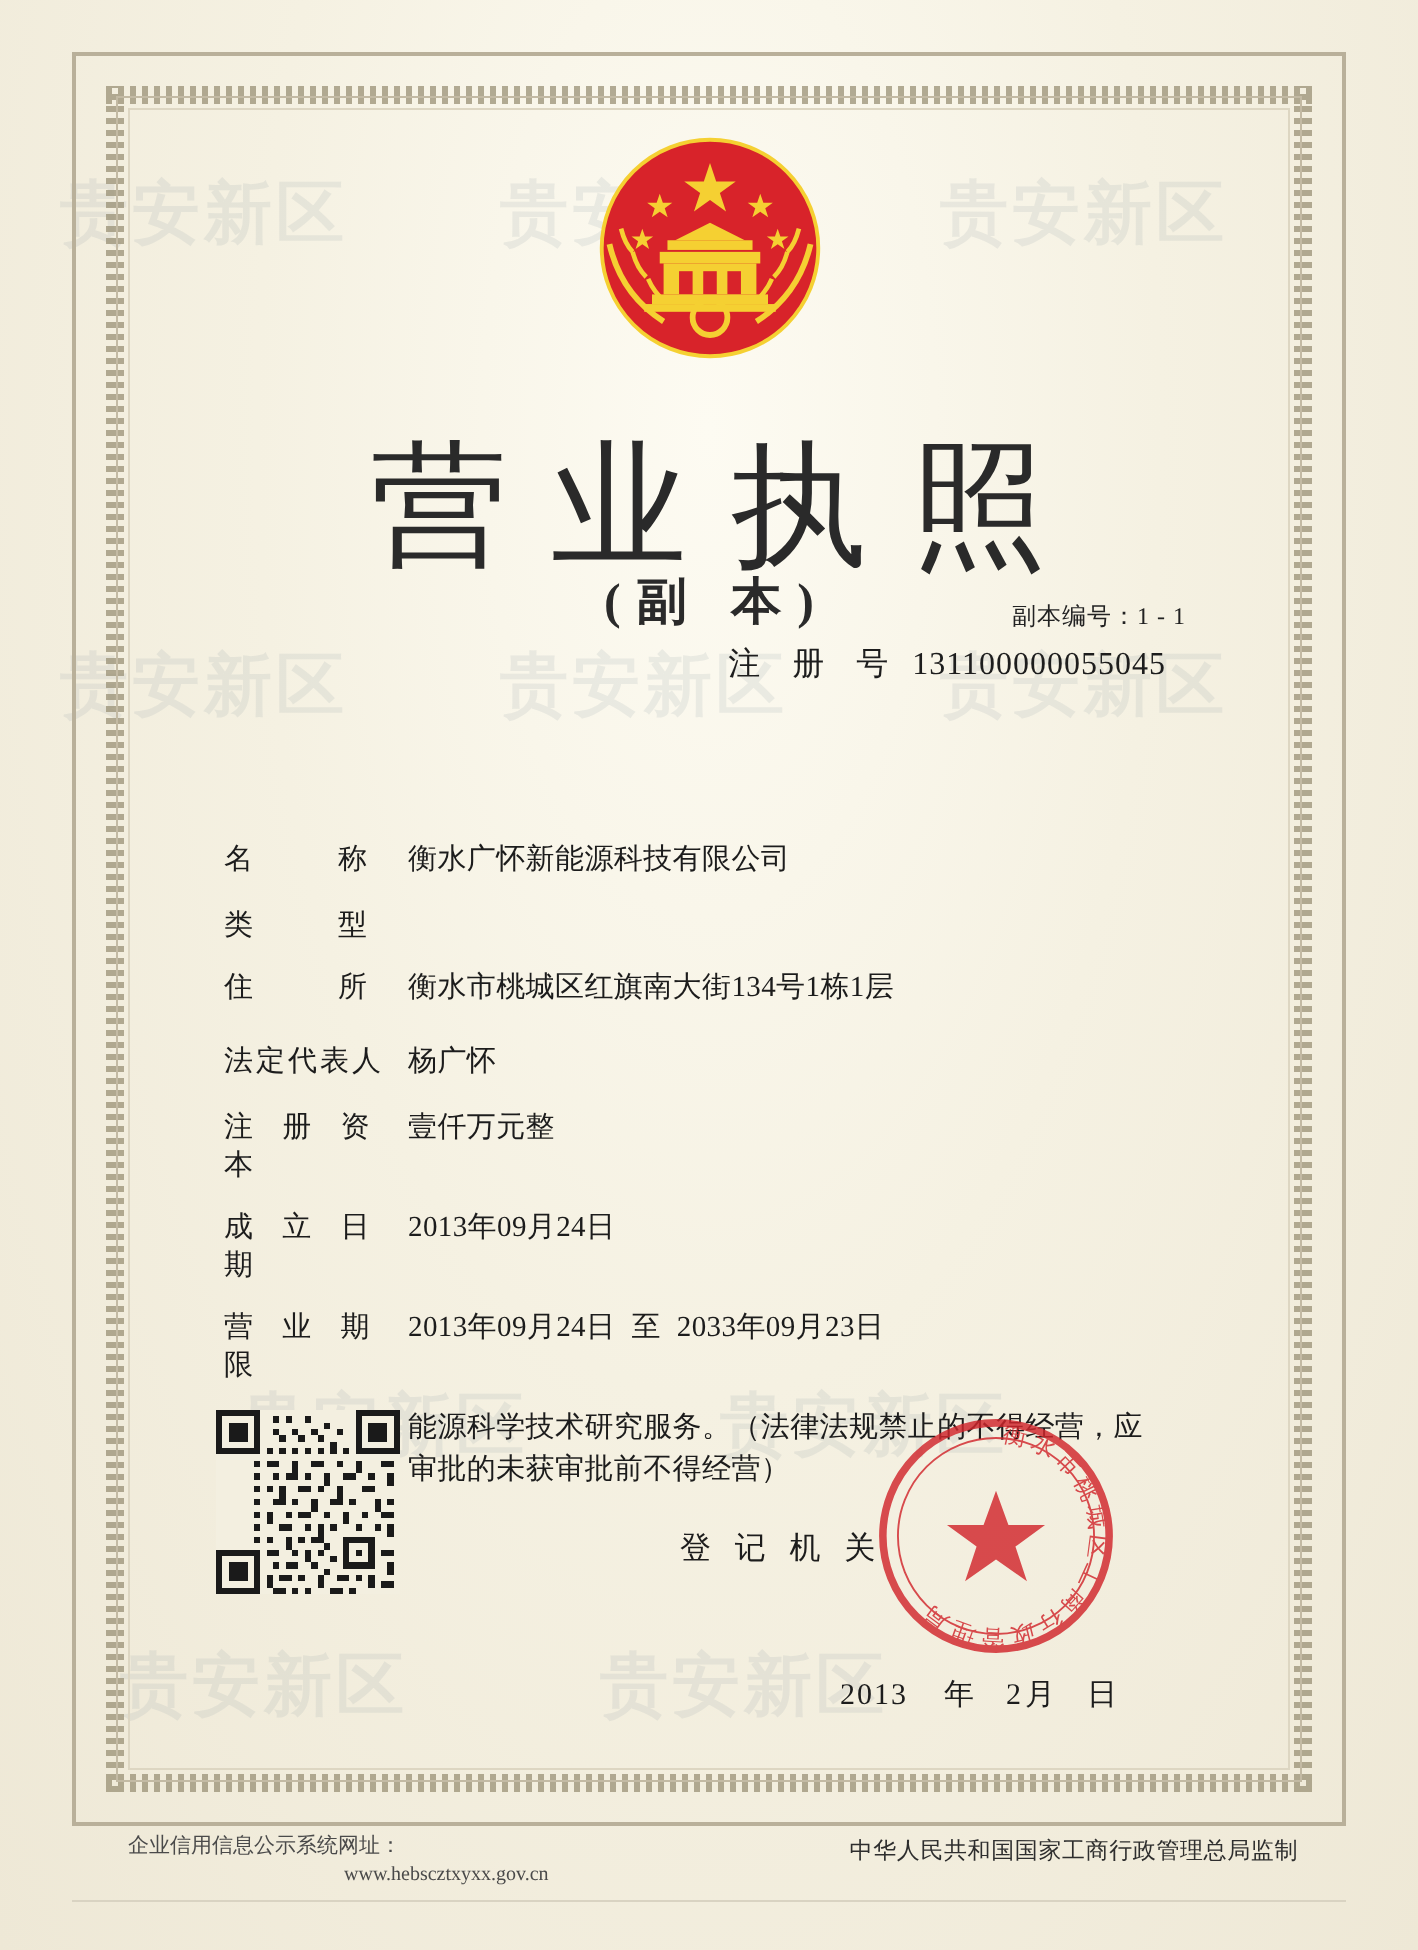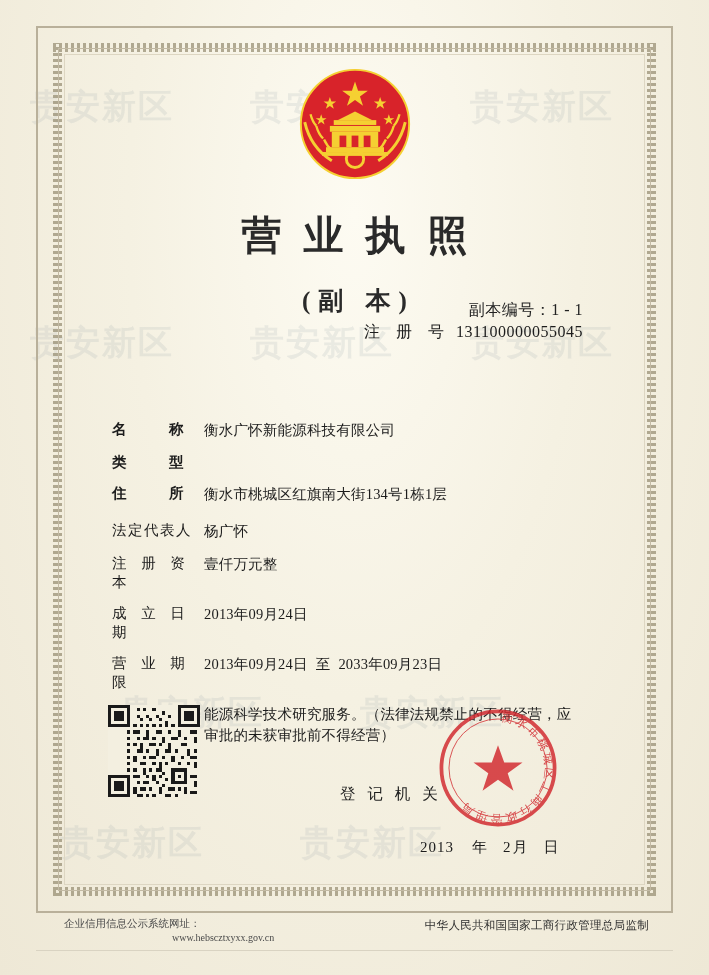--- a/index.html
+++ b/index.html
@@ -106,45 +106,45 @@
   }
 
   
   .main-title {
     position: absolute;
     top: 208px;
     left: 0;
     width: 100%;
     text-align: center;
     font-family: "DejaVu Serif", "Liberation Serif", serif;
-    font-size: 40px;
-    font-weight: bold;
+    font-size: 68px;
+    font-weight: normal;
     letter-spacing: 22px;
     text-indent: 22px;
     color: #2a2a2a;
   }
   .sub-title {
     position: absolute;
     top: 284px;
     left: 0;
     width: 100%;
     text-align: center;
     font-size: 25px;
     font-weight: bold;
     letter-spacing: 8px;
     text-indent: 8px;
     color: #2a2a2a;
   }
 
   
   .copy-no {
     position: absolute;
-    right: 126px;
+    right: 116px;
     top: 300px;
-    font-size: 16px;
+    font-size: 12px;
     color: #222;
     letter-spacing: .5px;
   }
   .reg-row {
     position: absolute;
     right: 126px;
     top: 322px;
     font-size: 16px;
     color: #1d1d1d;
     white-space: nowrap;
@@ -173,21 +173,21 @@
     align-items: flex-start;
     margin-bottom: 12px;
   }
   .field-row.gap-top { margin-top: 16px; }
   .field-label {
     width: 92px;
     flex: 0 0 92px;
     font-size: 14.5px;
     color: #1c1c1c;
   }
-  .field-label.sp4 { letter-spacing: 14px; font-weight: bold; }
+  .field-label.sp4 { letter-spacing: 14px; }
   .field-label.sp3 { letter-spacing: 5.5px; }
   .field-label.sp5 { letter-spacing: 1.5px; }
   .field-value {
     flex: 1;
     font-size: 14.5px;
     line-height: 1.45;
     color: #1c1c1c;
     letter-spacing: .2px;
   }
   .field-value.narrow { max-width: 370px; }
@@ -212,21 +212,21 @@
     top: 702px;
     width: 132px;
     height: 132px;
     opacity: .82;
   }
 
   
   .registry {
     position: absolute;
     left: 340px;
-    top: 784px;
+    top: 764px;
     font-size: 15.5px;
     letter-spacing: 4px;
     color: #1c1c1c;
   }
 
   
   .date-line {
     position: absolute;
     left: 420px;
     top: 838px;

